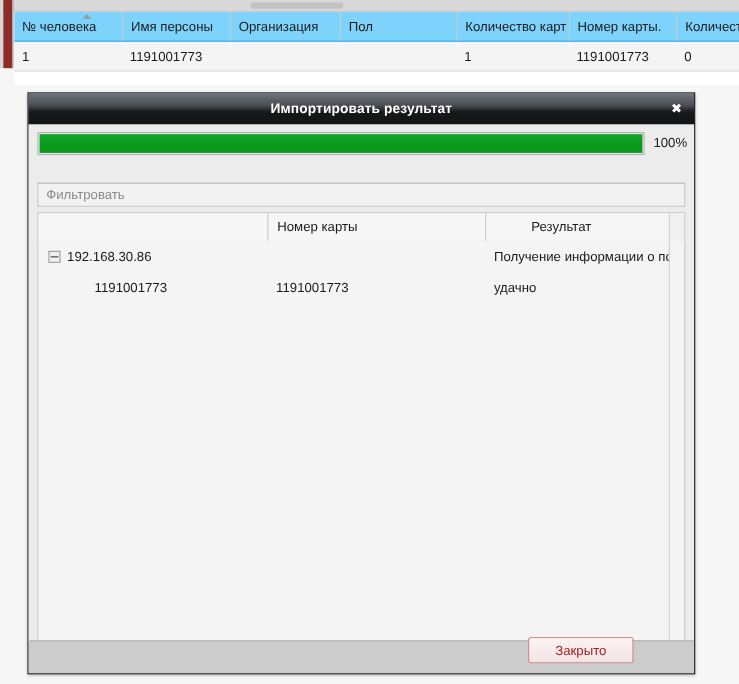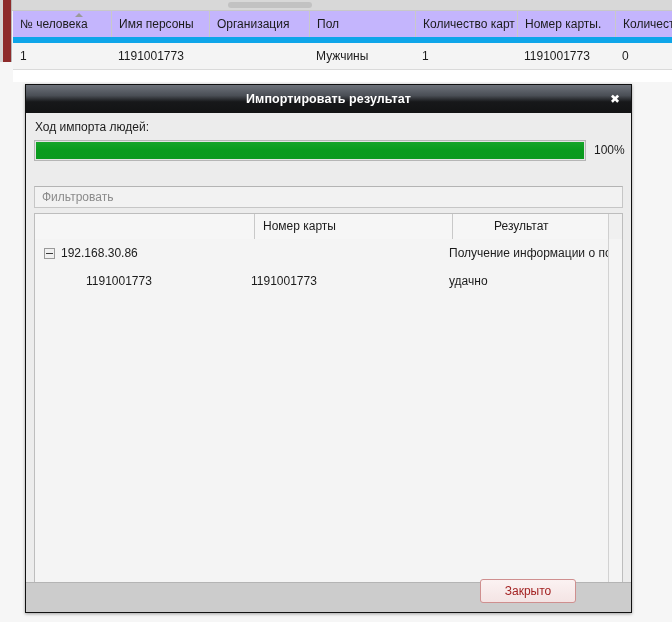--- a/index.html
+++ b/index.html
@@ -56,22 +56,22 @@
   
   #bg-grid {
     position: absolute;
     left: 13px; top: 11px;
     width: 659px;
     background: #ffffff;
   }
   #bg-grid-header {
     position: relative;
     height: 26px;
-    background: #c4b5fd;
-    border-bottom: 6px solid #0ea5e9;
+    background: #7dd3fc;
+    border-bottom: 1px solid #0ea5e9;
   }
   .bg-col-head {
     position: absolute;
     top: 0;
     height: 26px;
     line-height: 26px;
     font-size: 12px;
     color: #1b1b1b;
     white-space: nowrap;
     overflow: hidden;
@@ -225,21 +225,21 @@
     position: absolute;
     top: 0;
     height: 25px;
     line-height: 25px;
     font-size: 12px;
     color: #1b1b1b;
     white-space: nowrap;
     padding-left: 8px;
     box-sizing: border-box;
   }
-  .res-col-head.sep { border-left: 1px solid #c9c9c9; margin-left: 11px; }
+  .res-col-head.sep { border-left: 1px solid #c9c9c9; }
   #result-head-scrollcap {
     position: absolute;
     right: 0; top: 0;
     width: 13px; height: 25px;
     background: #f0f0f0;
     border-left: 1px solid #cfcfcf;
   }
   #result-body {
     position: absolute;
     left: 0; top: 25px;
@@ -327,38 +327,36 @@
         <div class="bg-col-head sep" style="left: 98px; width: 98px;">Имя персоны</div>
         <div class="bg-col-head sep" style="left: 196px; width: 100px;">Организация</div>
         <div class="bg-col-head sep" style="left: 296px; width: 106px;">Пол</div>
         <div class="bg-col-head sep" style="left: 402px; width: 102px;">Количество карт</div>
         <div class="bg-col-head sep" style="left: 504px; width: 98px;">Номер карты.</div>
         <div class="bg-col-head sep" style="left: 602px; width: 57px;">Количестве</div>
       </div>
     <div id="bg-grid-row">
         <div class="bg-cell" style="left: 0px; width: 98px;">1</div>
         <div class="bg-cell" style="left: 98px; width: 98px;">1191001773</div>
-        <div class="bg-cell" style="left: 296px; width: 106px;">Мужчины</div>
         <div class="bg-cell" style="left: 402px; width: 102px;">1</div>
         <div class="bg-cell" style="left: 504px; width: 98px;">1191001773</div>
         <div class="bg-cell" style="left: 602px; width: 57px;">0</div>
       </div>
     <div id="bg-grid-body-fill"></div>
   </div>
 
   <div id="import-dialog">
 
     <div id="dialog-titlebar">
       <div id="dialog-title">Импортировать результат</div>
       <div id="dialog-close-icon">✖</div>
     </div>
 
     <div id="dialog-body">
 
-      <div id="progress-label">Ход импорта людей:</div>
 
       <div id="progress-row">
         <div id="progress-track">
           <div id="progress-fill" style="width: 100%;"></div>
         </div>
         <div id="progress-percent">100%</div>
       </div>
 
       <input id="filter-input" type="text" placeholder="Фильтровать" style="">
 

